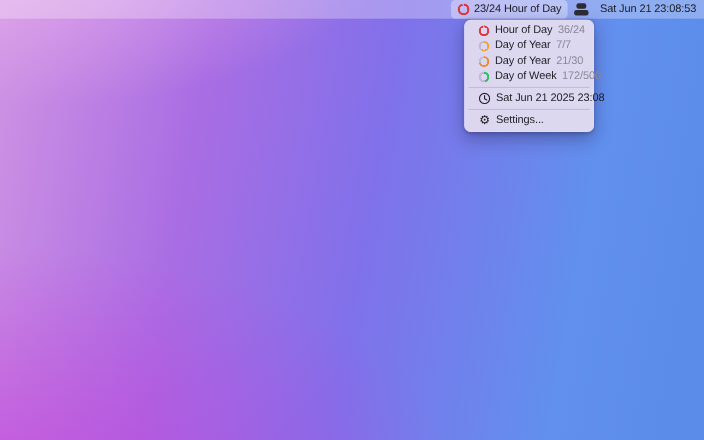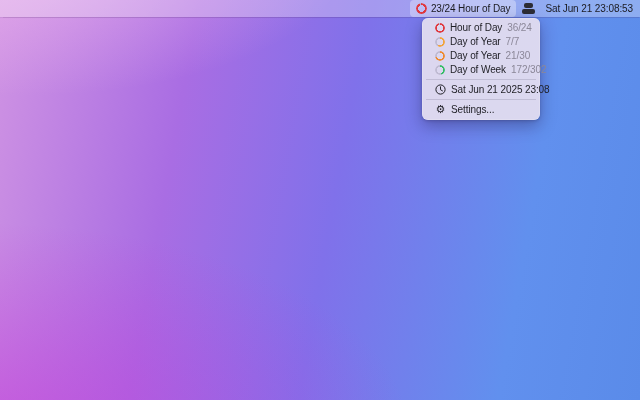--- a/index.html
+++ b/index.html
@@ -97,21 +97,21 @@
 
     <div class="menu-row">
       <span class="ring mi micon" style="background: conic-gradient(rgb(238, 138, 47) 70%, rgba(125, 120, 142, 0.3) 0deg);"></span>
       <span>Day of Year</span>
       <span class="value">21/30</span>
     </div>
 
     <div class="menu-row">
       <span class="ring mi micon" style="background: conic-gradient(rgb(53, 189, 102) 47.1%, rgba(125, 120, 142, 0.3) 0deg);"></span>
       <span>Day of Week</span>
-      <span class="value">172/302</span>
+      <span class="value">172/500</span>
     </div>
 
     <div class="menu-sep"></div>
 
     <div class="menu-row">
       <span class="micon">
         <svg width="11" height="11" viewBox="0 0 11 11">
           <circle cx="5.5" cy="5.5" r="4.6" fill="none" stroke="#1e1e24" stroke-width="1"></circle>
           <path d="M5.5 2.8v2.9l2 1.2" fill="none" stroke="#1e1e24" stroke-width="1" stroke-linecap="round"></path>
         </svg>

